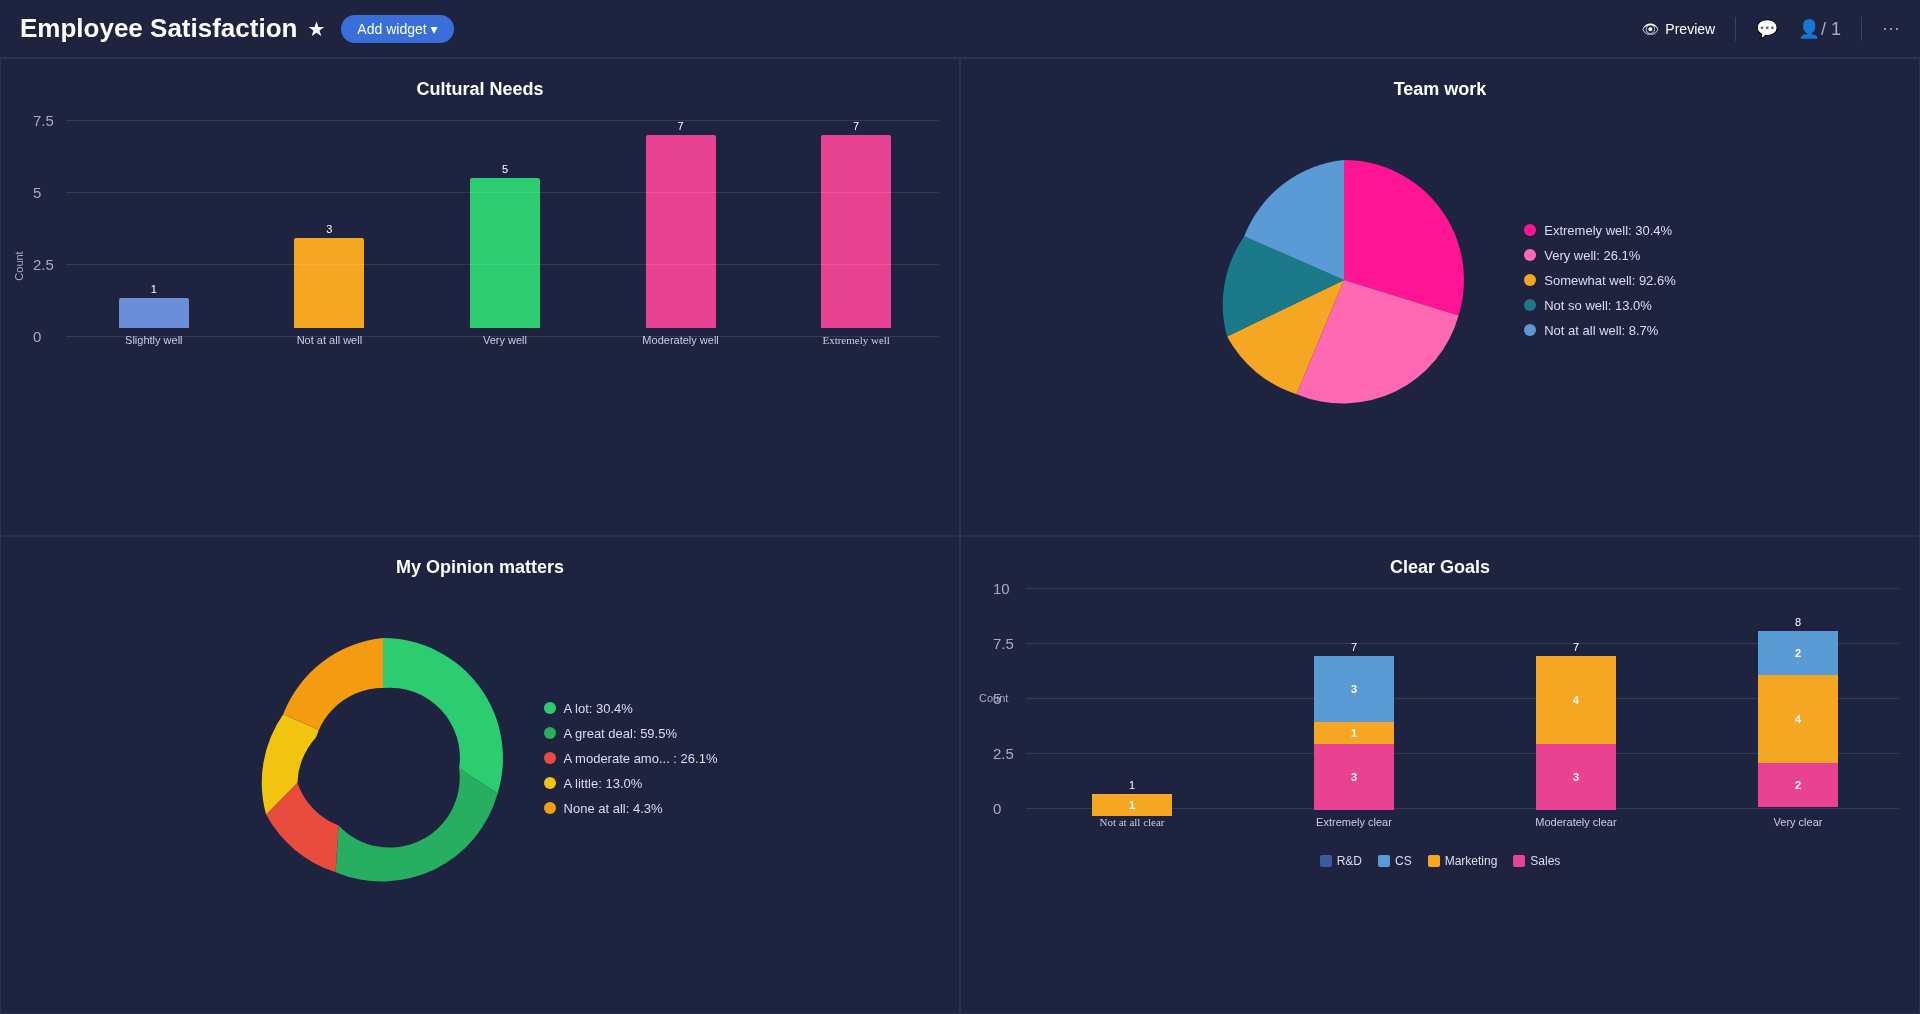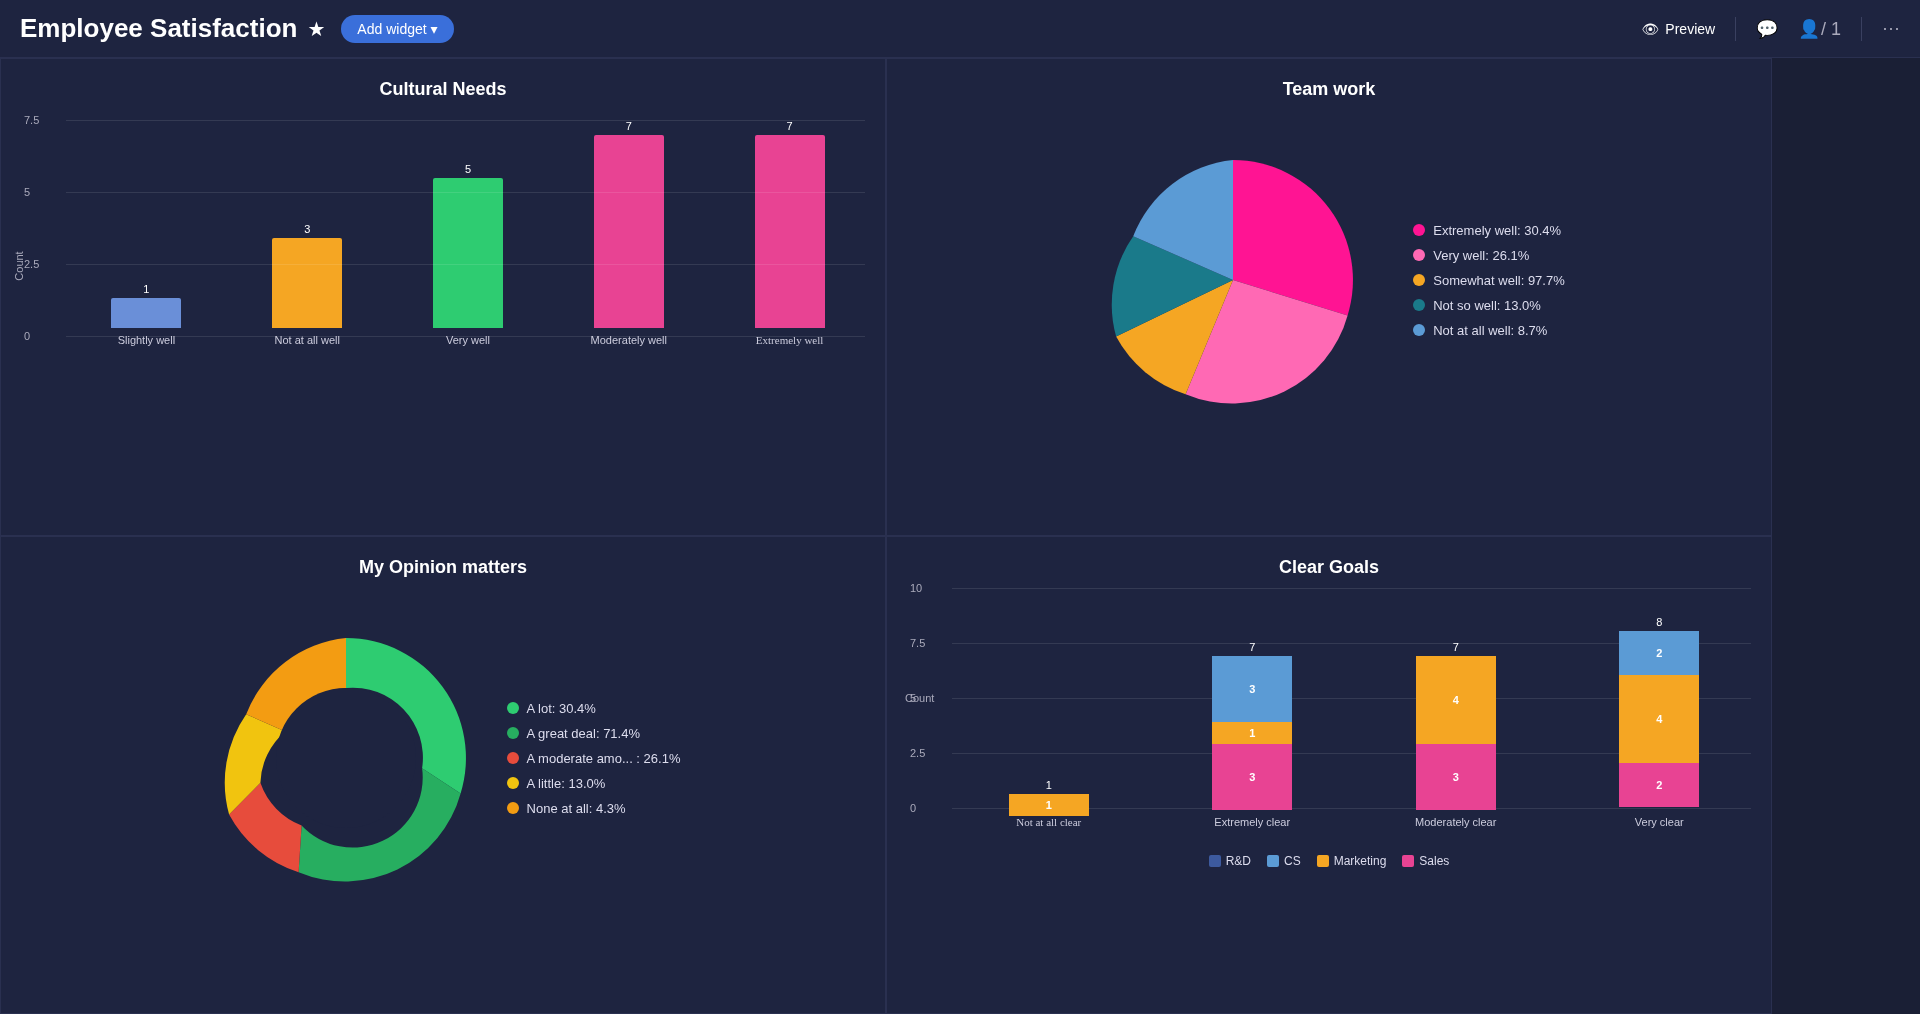--- a/index.html
+++ b/index.html
@@ -65,41 +65,41 @@
     }
     .header-divider {
       width: 1px;
       height: 24px;
       background: #3a4060;
     }
     .grid {
       display: grid;
       grid-template-columns: 1fr 1fr;
       grid-template-rows: 1fr 1fr;
-      width: 1772px;
+      width: 1920px;
       height: 956px;
     }
     .panel {
       background: #1e2440;
       border: 1px solid #2a3050;
       padding: 20px;
       position: relative;
       overflow: hidden;
     }
     .panel-title {
       text-align: center;
       font-size: 18px;
       font-weight: 600;
       color: #fff;
       margin-bottom: 10px;
     }
     .y-axis-label {
       position: absolute;
-      left: 3px;
-      font-size: 11px;
+      left: 12px;
+      font-size: 15px;
       color: #aab;
       transform: translateY(-50%);
     }
     .y-axis-line {
       position: absolute;
       left: 45px;
       right: 0;
       height: 1px;
       background: rgba(255,255,255,0.1);
     }
@@ -250,21 +250,21 @@
         <div class="legend-item">
           <div class="legend-dot" style="background:#ff1493;"></div>
           <span>Extremely well: 30.4%</span>
         </div>
         <div class="legend-item">
           <div class="legend-dot" style="background:#ff69b4;"></div>
           <span>Very well: 26.1%</span>
         </div>
         <div class="legend-item">
           <div class="legend-dot" style="background:#f5a623;"></div>
-          <span>Somewhat well: 97.7%</span>
+          <span>Somewhat well: 92.6%</span>
         </div>
         <div class="legend-item">
           <div class="legend-dot" style="background:#1a7a8a;"></div>
           <span>Not so well: 13.0%</span>
         </div>
         <div class="legend-item">
           <div class="legend-dot" style="background:#5b9bd5;"></div>
           <span>Not at all well: 8.7%</span>
         </div>
       </div>
@@ -290,21 +290,21 @@
         <circle cx="140" cy="140" r="70" fill="#1e2440"></circle>
       </svg>
 
       <div class="pie-legend">
         <div class="legend-item">
           <div class="legend-dot" style="background:#2ecc71;"></div>
           <span>A lot: 30.4%</span>
         </div>
         <div class="legend-item">
           <div class="legend-dot" style="background:#27ae60;"></div>
-          <span>A great deal: 71.4%</span>
+          <span>A great deal: 59.5%</span>
         </div>
         <div class="legend-item">
           <div class="legend-dot" style="background:#e74c3c;"></div>
           <span>A moderate amo... : 26.1%</span>
         </div>
         <div class="legend-item">
           <div class="legend-dot" style="background:#f1c40f;"></div>
           <span>A little: 13.0%</span>
         </div>
         <div class="legend-item">

